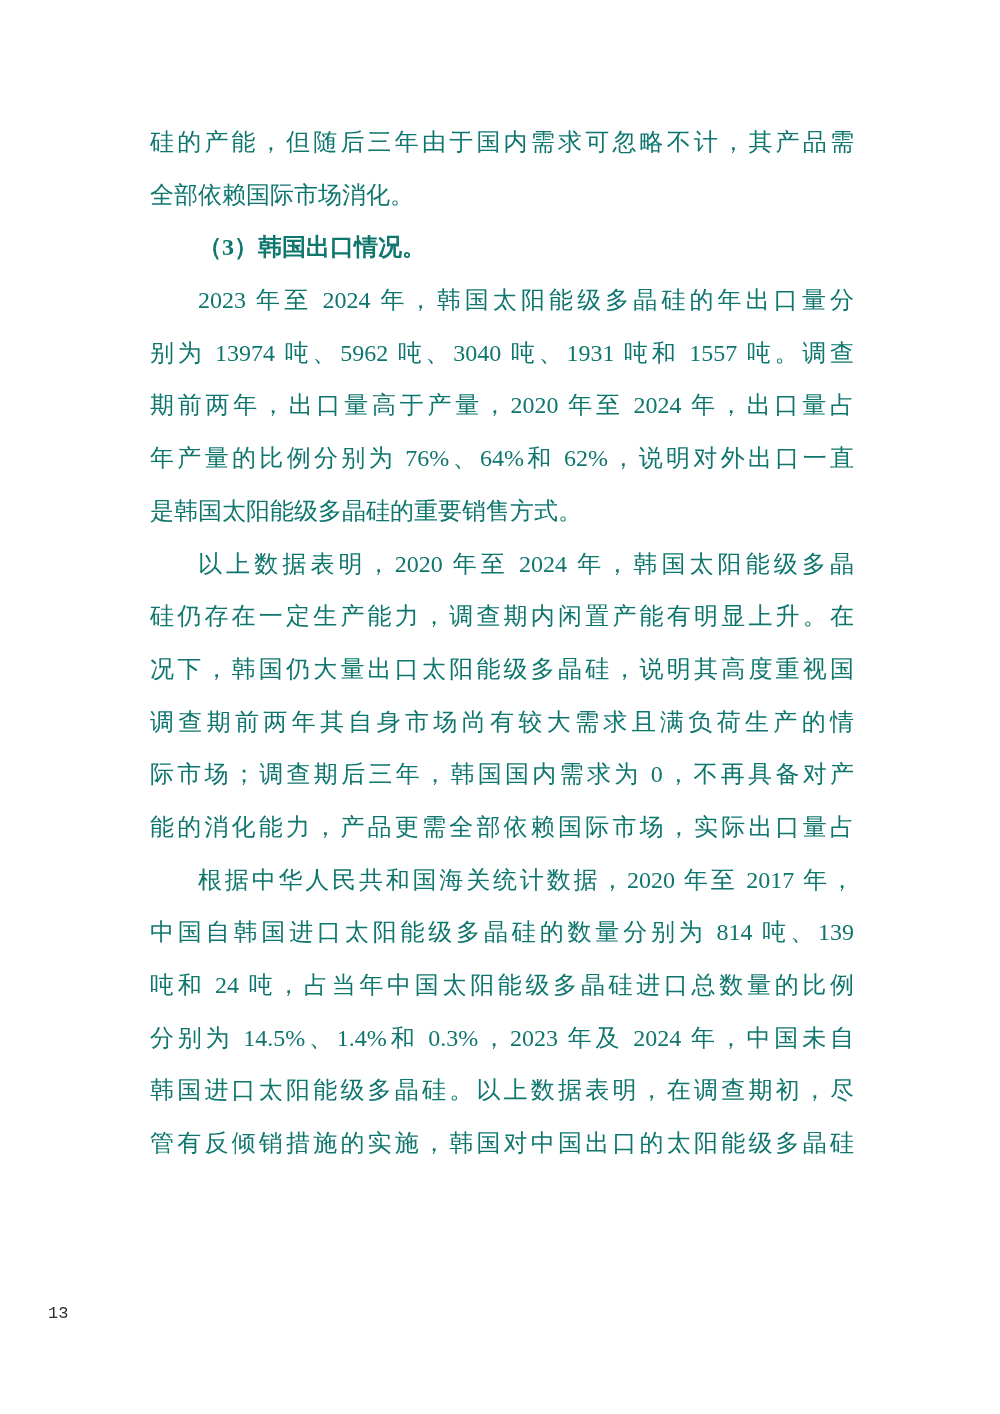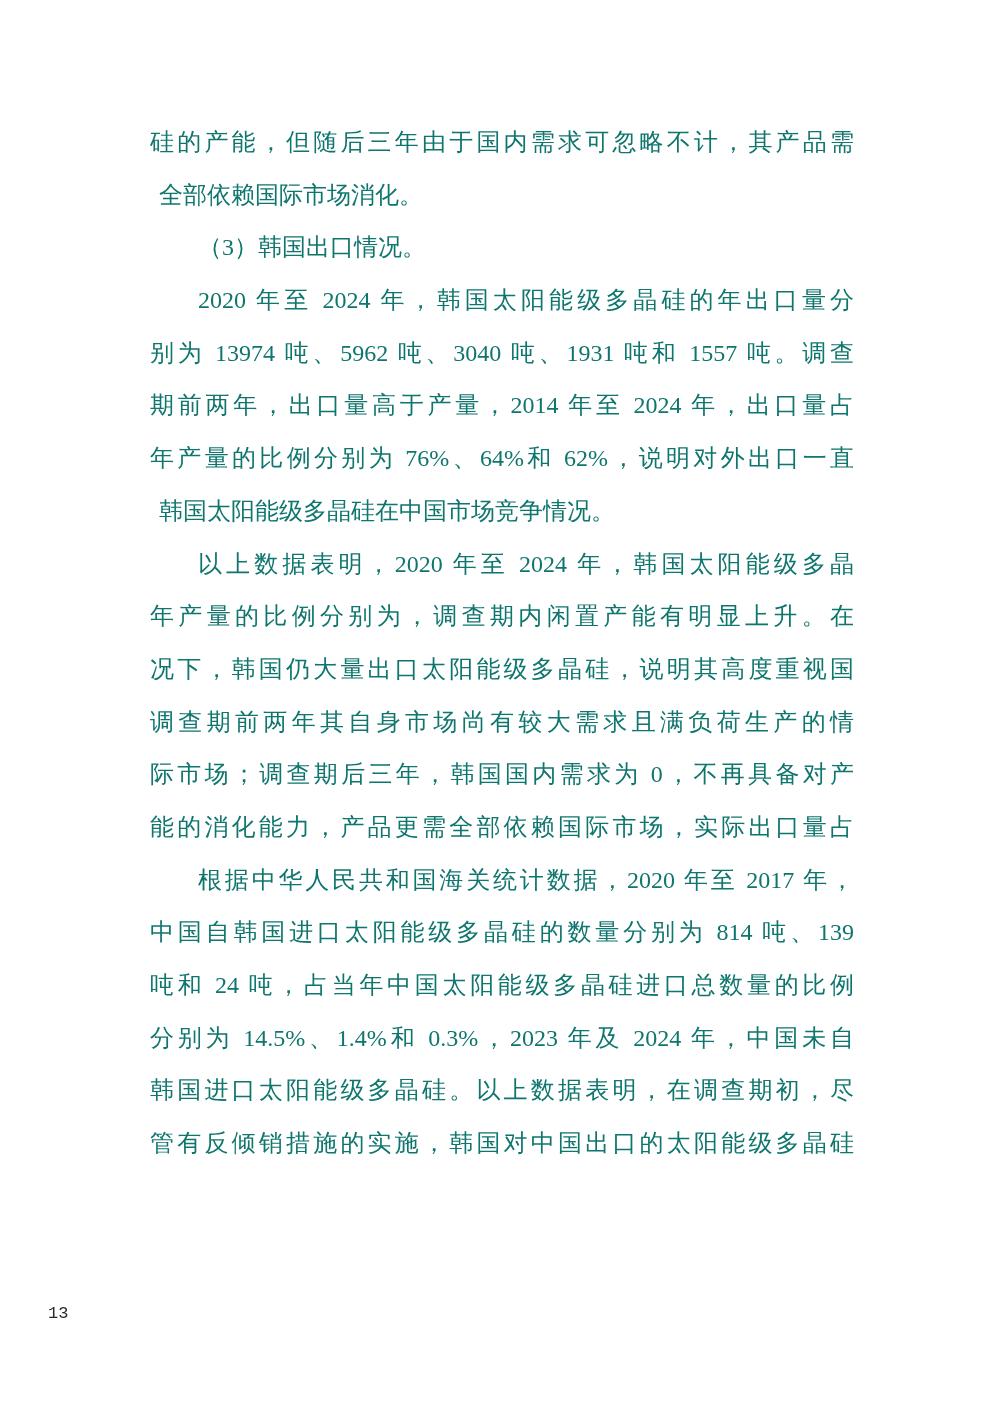--- a/index.html
+++ b/index.html
@@ -28,24 +28,23 @@
     height: 52.7px;
     line-height: 52.7px;
   }
   .line.body {
     text-align: justify;
     text-align-last: justify;
   }
   .line.body-end {
     text-align: left;
     text-align-last: left;
-    margin-left: 9px;
   }
   .line.heading {
-    font-weight: 400;
+    font-weight: 700;
     text-align: left;
     text-align-last: left;
   }
   .line.indent {
     text-indent: 2em;
   }
   .page-number {
     position: absolute;
     left: 0;
     top: 1304px;
@@ -58,27 +57,27 @@
   }
 </style>
 </head>
 <body>
 
 <div class="page">
   <div class="text-block" id="text-block">
       <div class="line body">硅的产能，但随后三年由于国内需求可忽略不计，其产品需</div>
       <div class="line body-end">全部依赖国际市场消化。</div>
       <div class="line heading indent">（3）韩国出口情况。</div>
-      <div class="line body indent">2020 年至 2024 年，韩国太阳能级多晶硅的年出口量分</div>
+      <div class="line body indent">2023 年至 2024 年，韩国太阳能级多晶硅的年出口量分</div>
       <div class="line body">别为 13974 吨、5962 吨、3040 吨、1931 吨和 1557 吨。调查</div>
-      <div class="line body">期前两年，出口量高于产量，2014 年至 2024 年，出口量占</div>
+      <div class="line body">期前两年，出口量高于产量，2020 年至 2024 年，出口量占</div>
       <div class="line body">年产量的比例分别为 76%、64%和 62%，说明对外出口一直</div>
-      <div class="line body-end">韩国太阳能级多晶硅在中国市场竞争情况。</div>
+      <div class="line body-end">是韩国太阳能级多晶硅的重要销售方式。</div>
       <div class="line body indent">以上数据表明，2020 年至 2024 年，韩国太阳能级多晶</div>
-      <div class="line body">年产量的比例分别为，调查期内闲置产能有明显上升。在</div>
+      <div class="line body">硅仍存在一定生产能力，调查期内闲置产能有明显上升。在</div>
       <div class="line body">况下，韩国仍大量出口太阳能级多晶硅，说明其高度重视国</div>
       <div class="line body">调查期前两年其自身市场尚有较大需求且满负荷生产的情</div>
       <div class="line body">际市场；调查期后三年，韩国国内需求为 0，不再具备对产</div>
       <div class="line body">能的消化能力，产品更需全部依赖国际市场，实际出口量占</div>
       <div class="line body indent">根据中华人民共和国海关统计数据，2020 年至 2017 年，</div>
       <div class="line body">中国自韩国进口太阳能级多晶硅的数量分别为 814 吨、139</div>
       <div class="line body">吨和 24 吨，占当年中国太阳能级多晶硅进口总数量的比例</div>
       <div class="line body">分别为 14.5%、1.4%和 0.3%，2023 年及 2024 年，中国未自</div>
       <div class="line body">韩国进口太阳能级多晶硅。以上数据表明，在调查期初，尽</div>
       <div class="line body">管有反倾销措施的实施，韩国对中国出口的太阳能级多晶硅</div>

